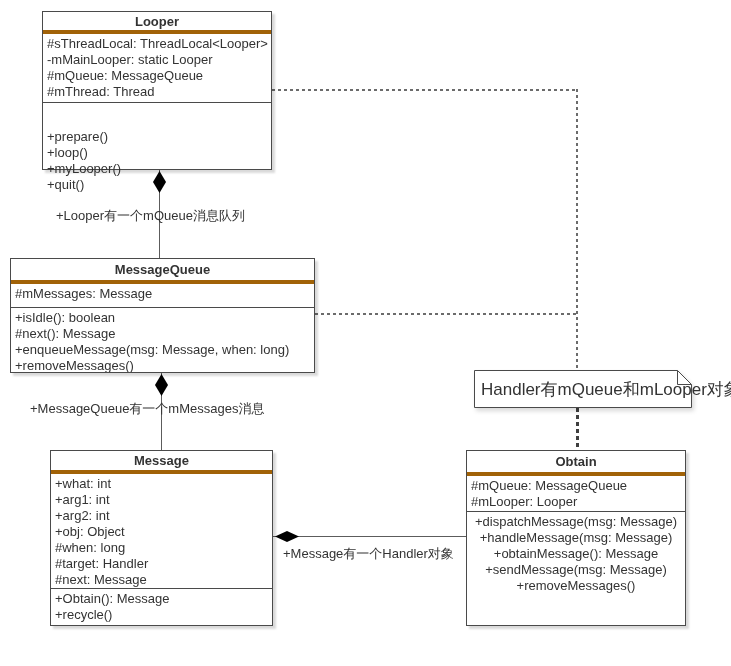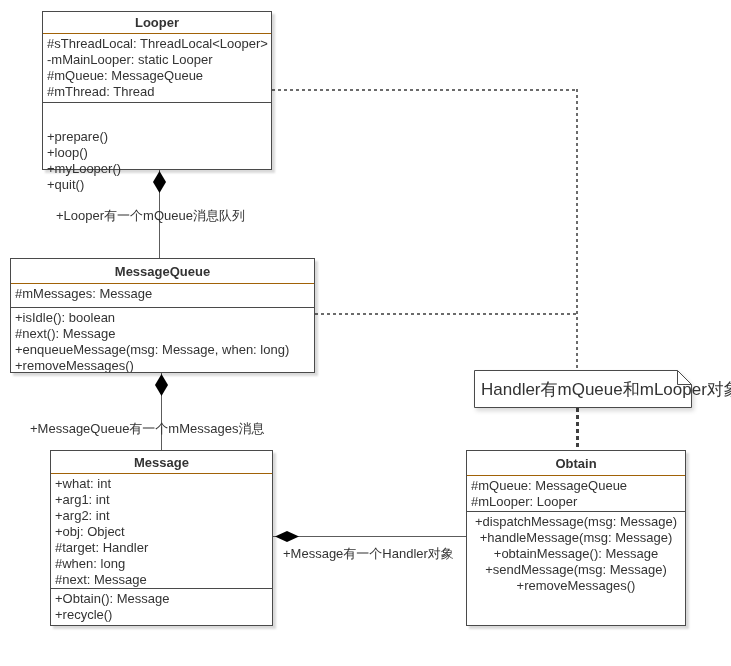--- a/index.html
+++ b/index.html
@@ -7,21 +7,21 @@
     position:relative;width:731px;height:666px;background:#ffffff;overflow:hidden;
     font-family:"Liberation Sans","DejaVu Sans",sans-serif;color:#333333;
   }
   
   .cls{
     position:absolute;background:#ffffff;border:1px solid #4a4a4a;
     box-shadow:3px 3px 2px rgba(0,0,0,0.15);
     font-size:13px;color:#333333;box-sizing:border-box;
   }
   .cls-title{
-    border-bottom:1px solid #a16207;font-weight:bold;
+    border-bottom:4px solid #a16207;font-weight:bold;
     display:flex;align-items:center;justify-content:center;
     box-sizing:border-box;white-space:nowrap;overflow:hidden;
   }
   .cls-attrs{border-bottom:1px solid #4a4a4a;padding:2px 4px 0 4px;box-sizing:border-box;overflow:hidden;}
   .cls-methods{padding:2px 4px 0 4px;box-sizing:border-box;overflow:hidden;}
   .m{line-height:16px;white-space:nowrap;}
   
   .sline{position:absolute;background:#5c5c5c;}
   
   .dot-h{position:absolute;height:2px;background-image:repeating-linear-gradient(90deg,#6b6b6b 0 3px,transparent 3px 6px);}
@@ -50,21 +50,21 @@
 
   <div class="sline" style="left:159px;top:170px;width:1px;height:88px;"></div>
   <div class="sline" style="left:161px;top:373px;width:1px;height:77px;"></div>
   <div class="sline" style="left:273px;top:536px;width:193px;height:1px;"></div>
 
   <div class="diamond" style="left:153px;top:171px;width:13px;height:22px;"></div>
   <div class="diamond" style="left:155px;top:374px;width:13px;height:22px;"></div>
   <div class="diamond" style="left:275px;top:531px;width:24px;height:11px;"></div>
 
   <div class="edge-label" style="left:56px;top:207px;">+Looper有一个mQueue消息队列</div>
-  <div class="edge-label" style="left:30px;top:420px;">+MessageQueue有一个mMessages消息</div>
+  <div class="edge-label" style="left:30px;top:400px;">+MessageQueue有一个mMessages消息</div>
   <div class="edge-label" style="left:283px;top:545px;">+Message有一个Handler对象</div>
 
   <div class="cls" style="left:42px;top:11px;width:230px;height:159px;">
     <div class="cls-title" style="height:22px;">Looper</div>
     <div class="cls-attrs" style="height:69px;">
       <div class="m">#sThreadLocal: ThreadLocal&lt;Looper&gt;</div>
       <div class="m">-mMainLooper: static Looper</div>
       <div class="m">#mQueue: MessageQueue</div>
       <div class="m">#mThread: Thread</div>
     </div>
@@ -89,22 +89,22 @@
     </div>
   </div>
 
   <div class="cls" style="left:50px;top:450px;width:223px;height:176px;">
     <div class="cls-title" style="height:23px;">Message</div>
     <div class="cls-attrs" style="height:115px;">
       <div class="m">+what: int</div>
       <div class="m">+arg1: int</div>
       <div class="m">+arg2: int</div>
       <div class="m">+obj: Object</div>
+      <div class="m">#when: long</div>
       <div class="m">#target: Handler</div>
-      <div class="m">#when: long</div>
       <div class="m">#next: Message</div>
     </div>
     <div class="cls-methods" style="height:36px;">
       <div class="m">+Obtain(): Message</div>
       <div class="m">+recycle()</div>
     </div>
   </div>
 
   <div class="cls" style="left:466px;top:450px;width:220px;height:176px;">
     <div class="cls-title" style="height:25px;">Obtain</div>

